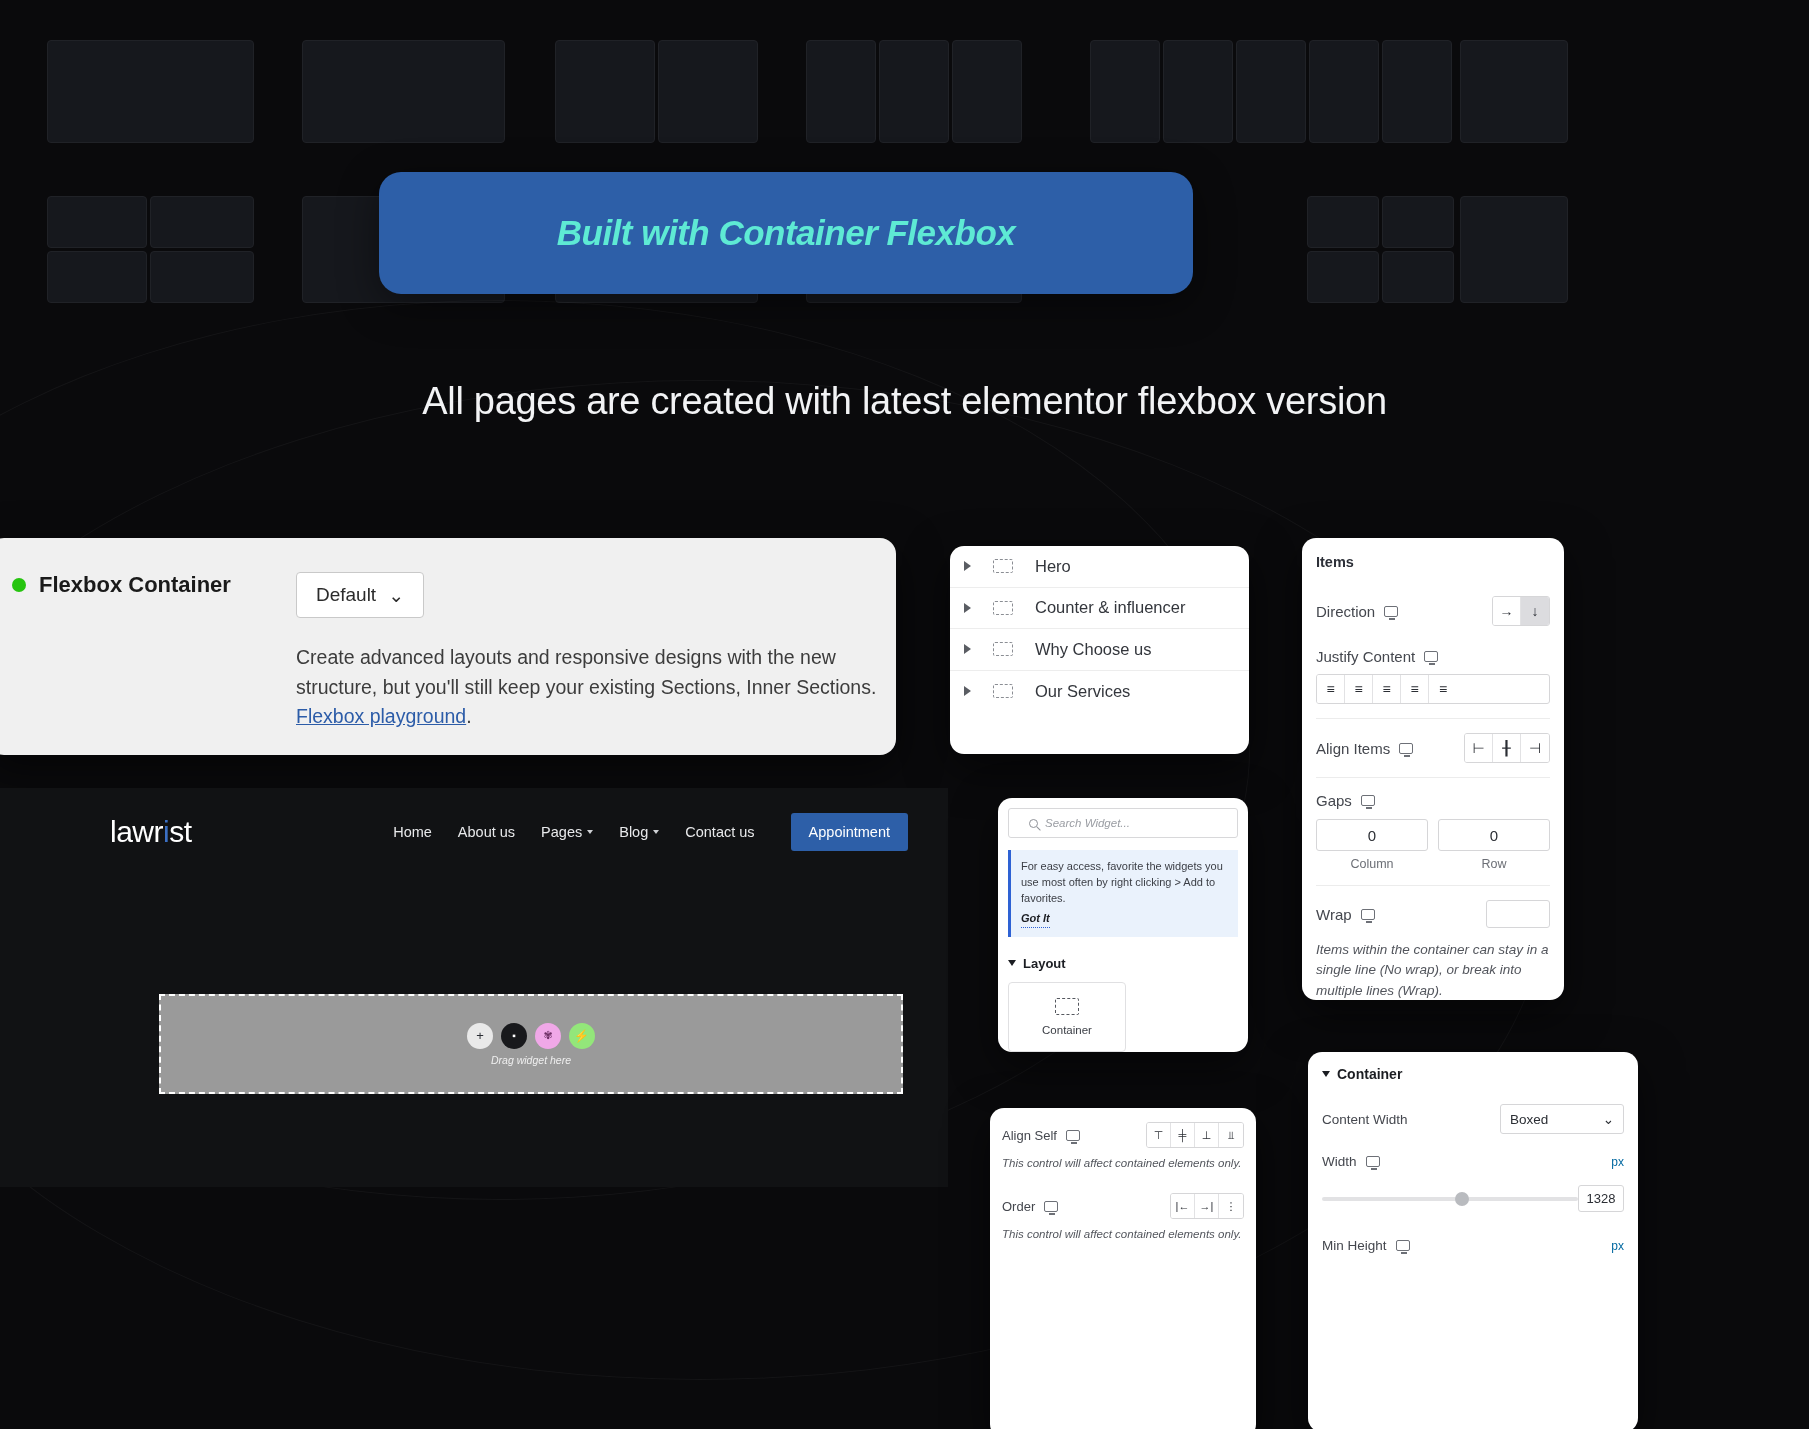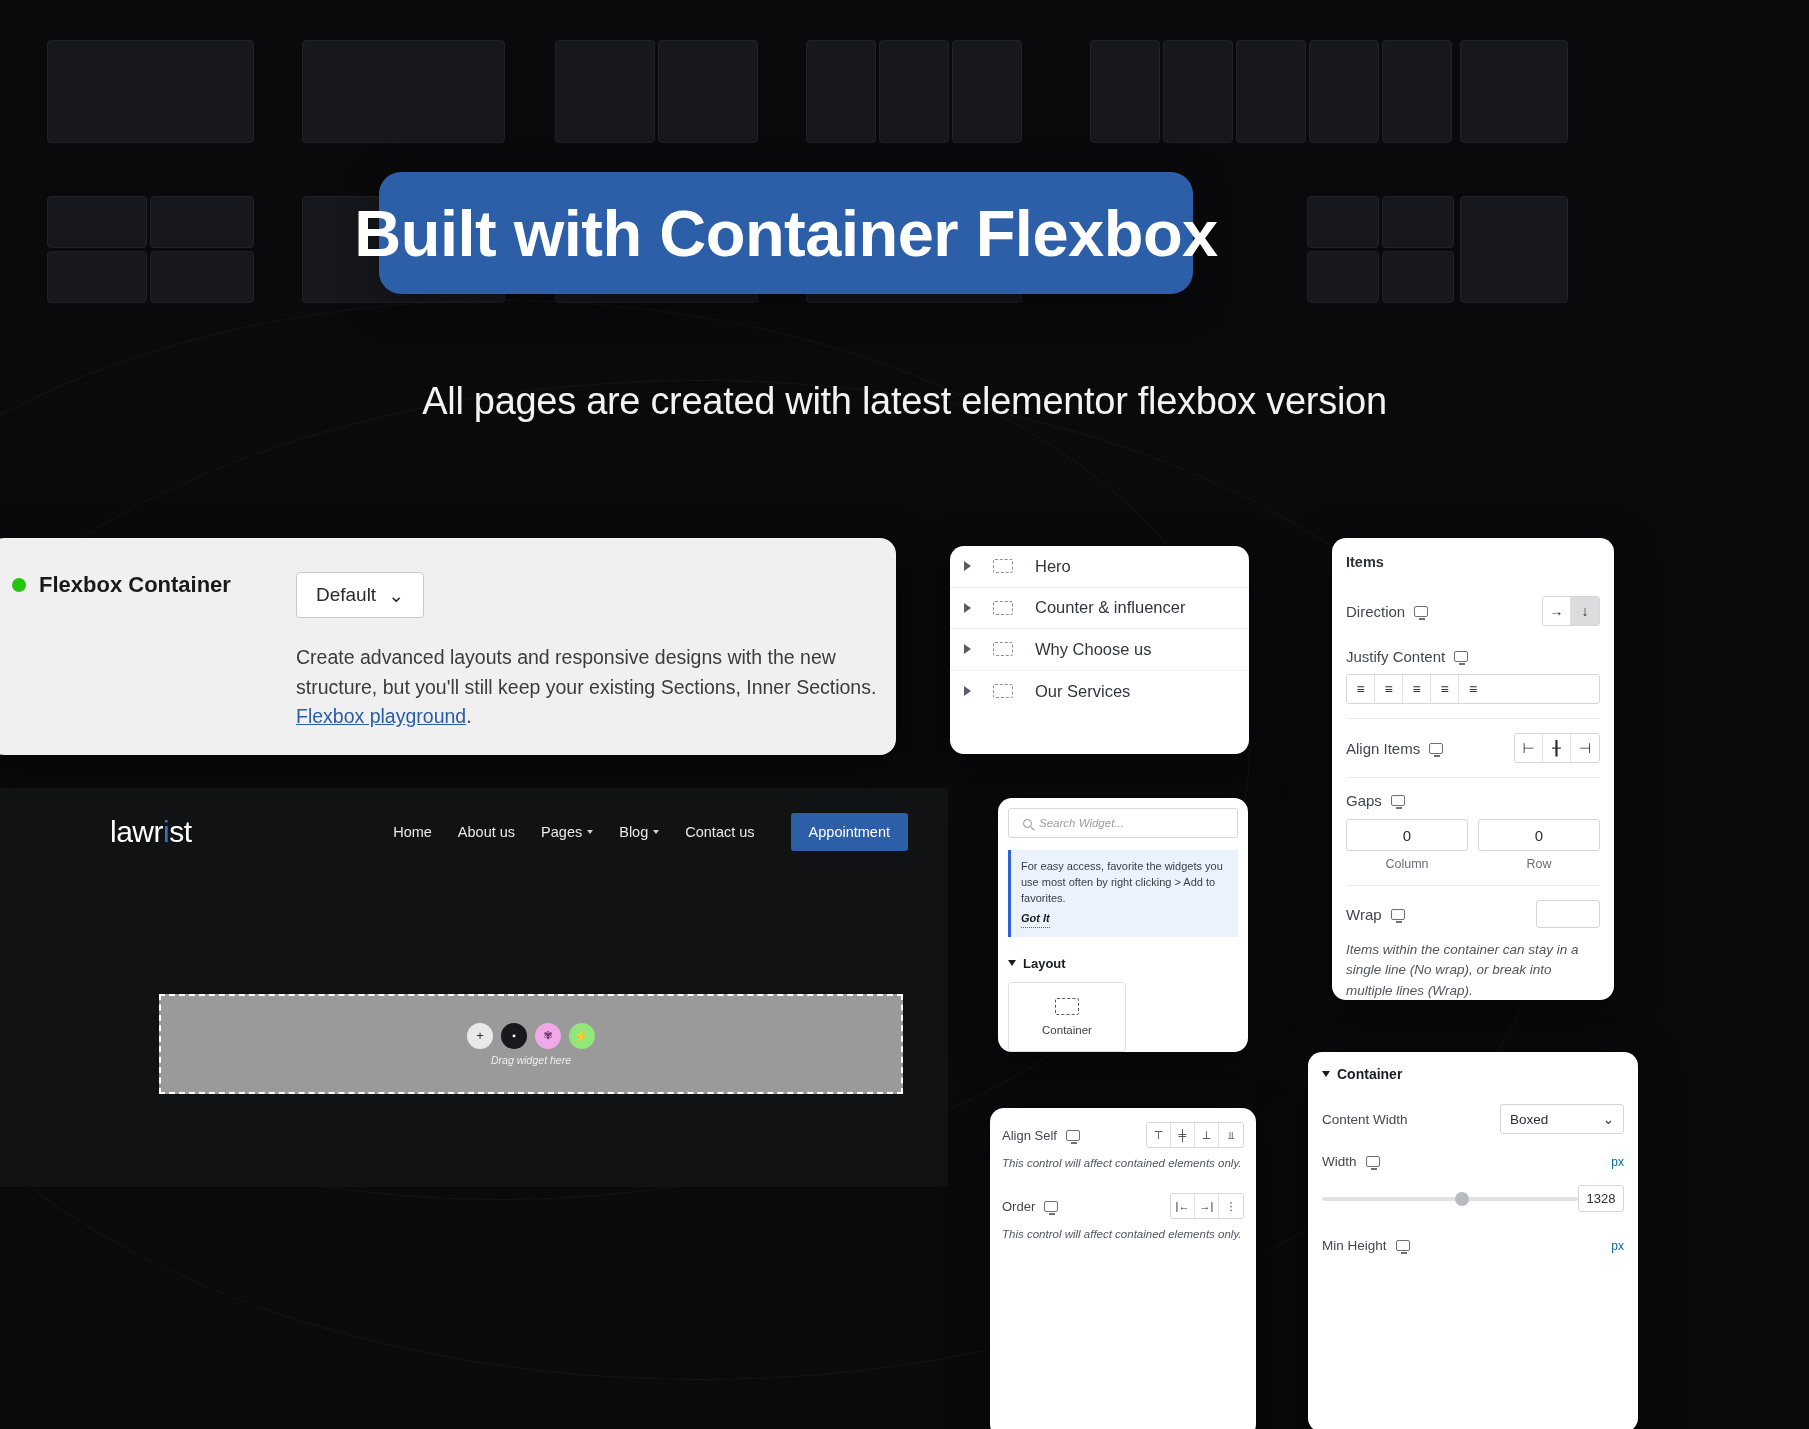--- a/index.html
+++ b/index.html
@@ -28,25 +28,26 @@
   
   .hero-badge {
     position:absolute;
     left:379px; top:172px; width:814px; height:122px;
     background:#2d5fa8;
     border-radius:22px;
     display:flex; align-items:center; justify-content:center;
     box-shadow:0 10px 40px rgba(0,0,0,0.45);
   }
   .hero-badge span {
-    color:#ffffff;
-    font-size:65px;
+    color:#5eead4;
+    font-size:35px;
     font-weight:bold;
     letter-spacing:-0.5px;
     white-space:nowrap;
+    font-style:italic;
   }
   .hero-sub {
     position:absolute;
     left:0; right:0; top:380px;
     text-align:center;
     color:#f2f3f5;
     font-size:38px;
     font-weight:500;
     letter-spacing:-0.3px;
   }
@@ -100,21 +101,21 @@
     border-bottom:5px solid transparent;
   }
   .nav-cicon {
     width:20px; height:14px;
     border:1.5px dashed #8b8e94;
     border-radius:2px;
     flex:0 0 auto;
   }
 
   
-  #items-panel { left:1302px; top:538px; width:282px; height:462px; padding:16px 14px 0 14px;margin-left:30px; }
+  #items-panel { left:1302px; top:538px; width:262px; height:462px; padding:16px 14px 0 14px; }
   .items-h { font-size:14.5px; font-weight:bold; color:#2d3038; margin-bottom:26px; }
   .ctl-row { display:flex; align-items:center; justify-content:space-between; margin-bottom:9px; }
   .ctl-label { display:flex; align-items:center; gap:9px; font-size:15px; color:#44474e; }
   .mon { width:14px;height:11px;border:1.6px solid #6d7077;border-radius:2px;position:relative;flex:0 0 auto;}
   .mon::after{content:"";position:absolute;left:4px;top:11px;width:6px;height:2px;background:#6d7077;}
   .seg { display:flex; border:1px solid #d6d6d8; border-radius:3px; overflow:hidden; }
   .seg > div {
     width:28px; height:28px;
     display:flex; align-items:center; justify-content:center;
     border-right:1px solid #e2e2e4;
@@ -131,21 +132,21 @@
     font-size:15px; color:#2b2e34; background:#fff;
   }
   .gap-cap { text-align:center; font-size:12.5px; color:#6c6f76; margin-top:6px; }
   .note-it { font-size:13.5px; font-style:italic; color:#52555c; line-height:1.5; margin-top:12px; }
   .wrap-box { width:64px;height:28px;border:1px solid #d6d6d8;border-radius:3px;background:#fff;}
 
   
   #widget-panel { left:998px; top:798px; width:250px; height:254px; padding:10px; }
   .w-search {
     height:30px; border:1px solid #d8d8da; border-radius:3px;
-    display:flex; align-items:center; gap:7px; padding:0 14px;
+    display:flex; align-items:center; gap:7px; padding:0 20px;
     font-size:11.5px; color:#9a9da3; font-style:italic;
   }
   .mag { width:9px;height:9px;border:1.4px solid #8e9197;border-radius:50%;position:relative;flex:0 0 auto;}
   .mag::after{content:"";position:absolute;right:-4px;bottom:-3px;width:5px;height:1.4px;background:#8e9197;transform:rotate(45deg);}
   .w-notice {
     margin-top:12px; background:#eaf2fc; border-left:3px solid #2e62d4;
     padding:9px 10px; font-size:11px; color:#3b3e45; line-height:1.45;
   }
   .w-gotit { font-weight:bold; font-style:italic; color:#1b1d22; margin-top:4px; display:inline-block; border-bottom:1.5px dotted #2e62d4; }
   .w-sec { display:flex; align-items:center; gap:7px; margin-top:19px; font-size:13px; font-weight:bold; color:#1b1d22; }

